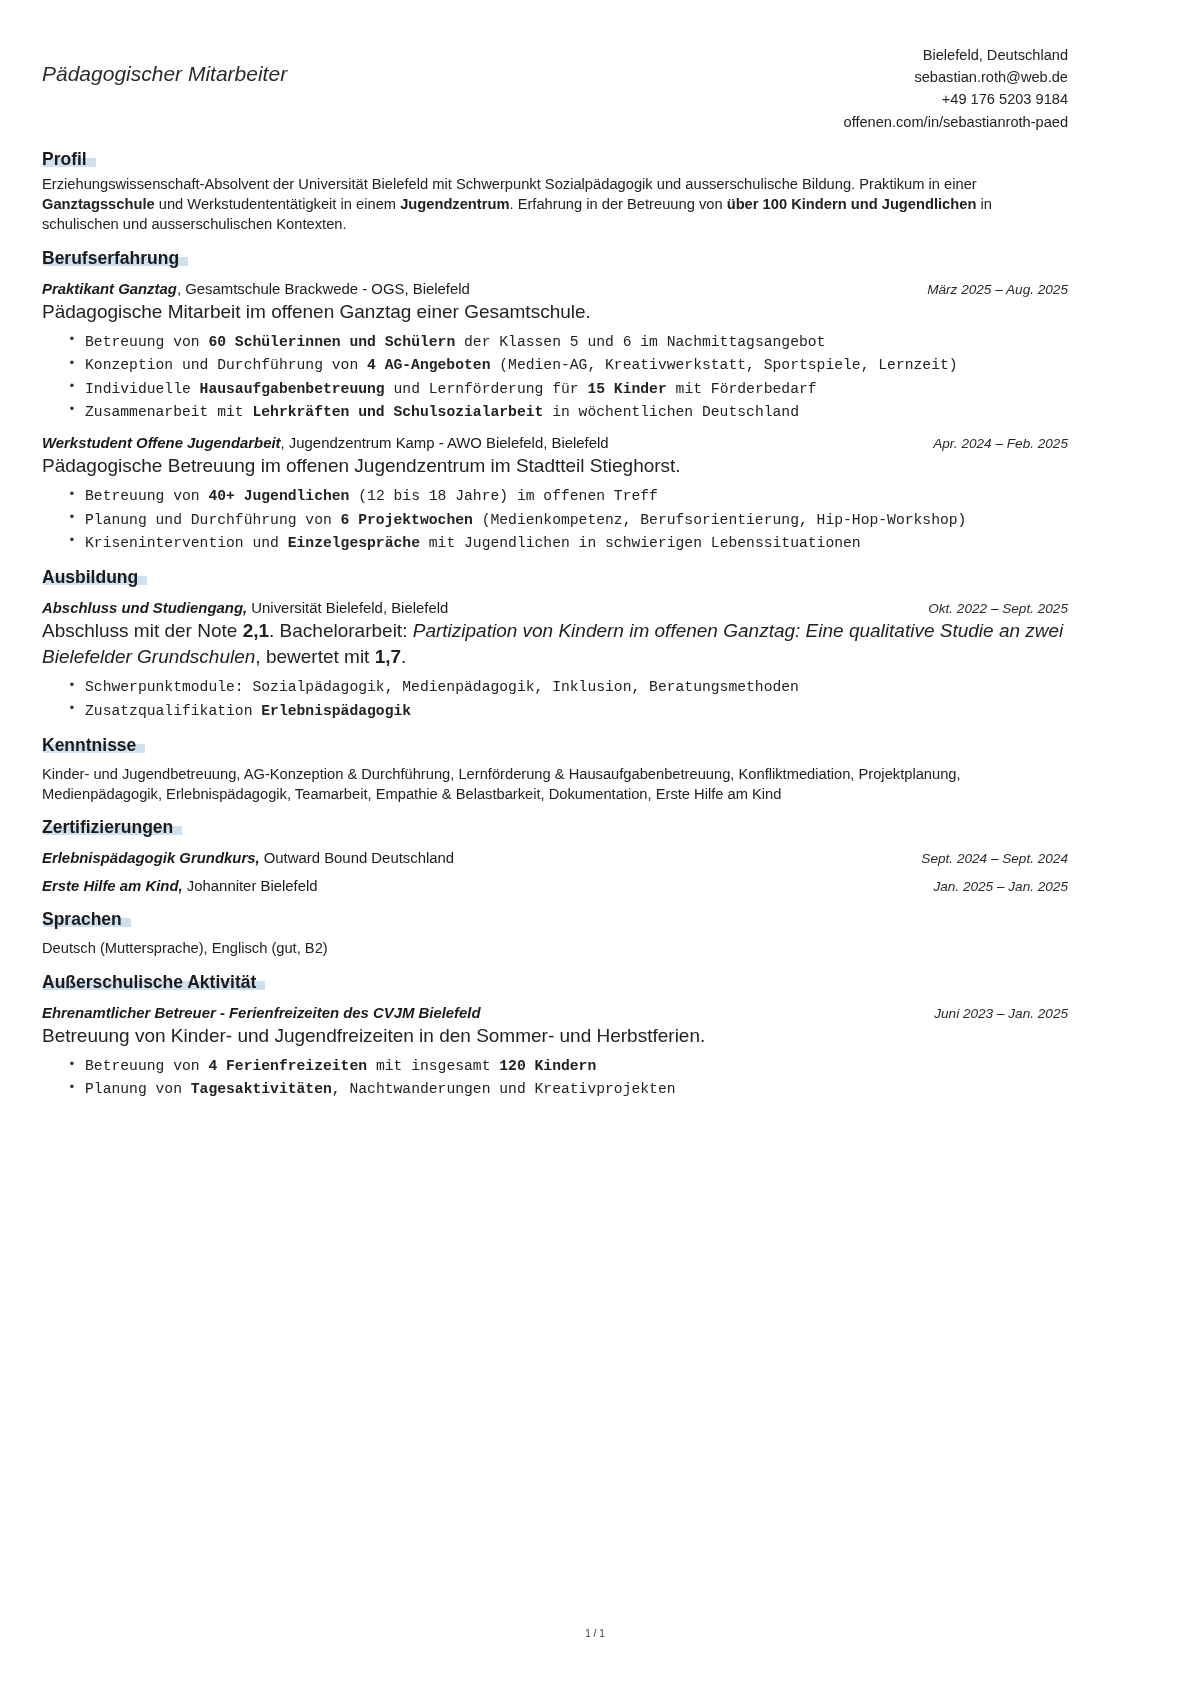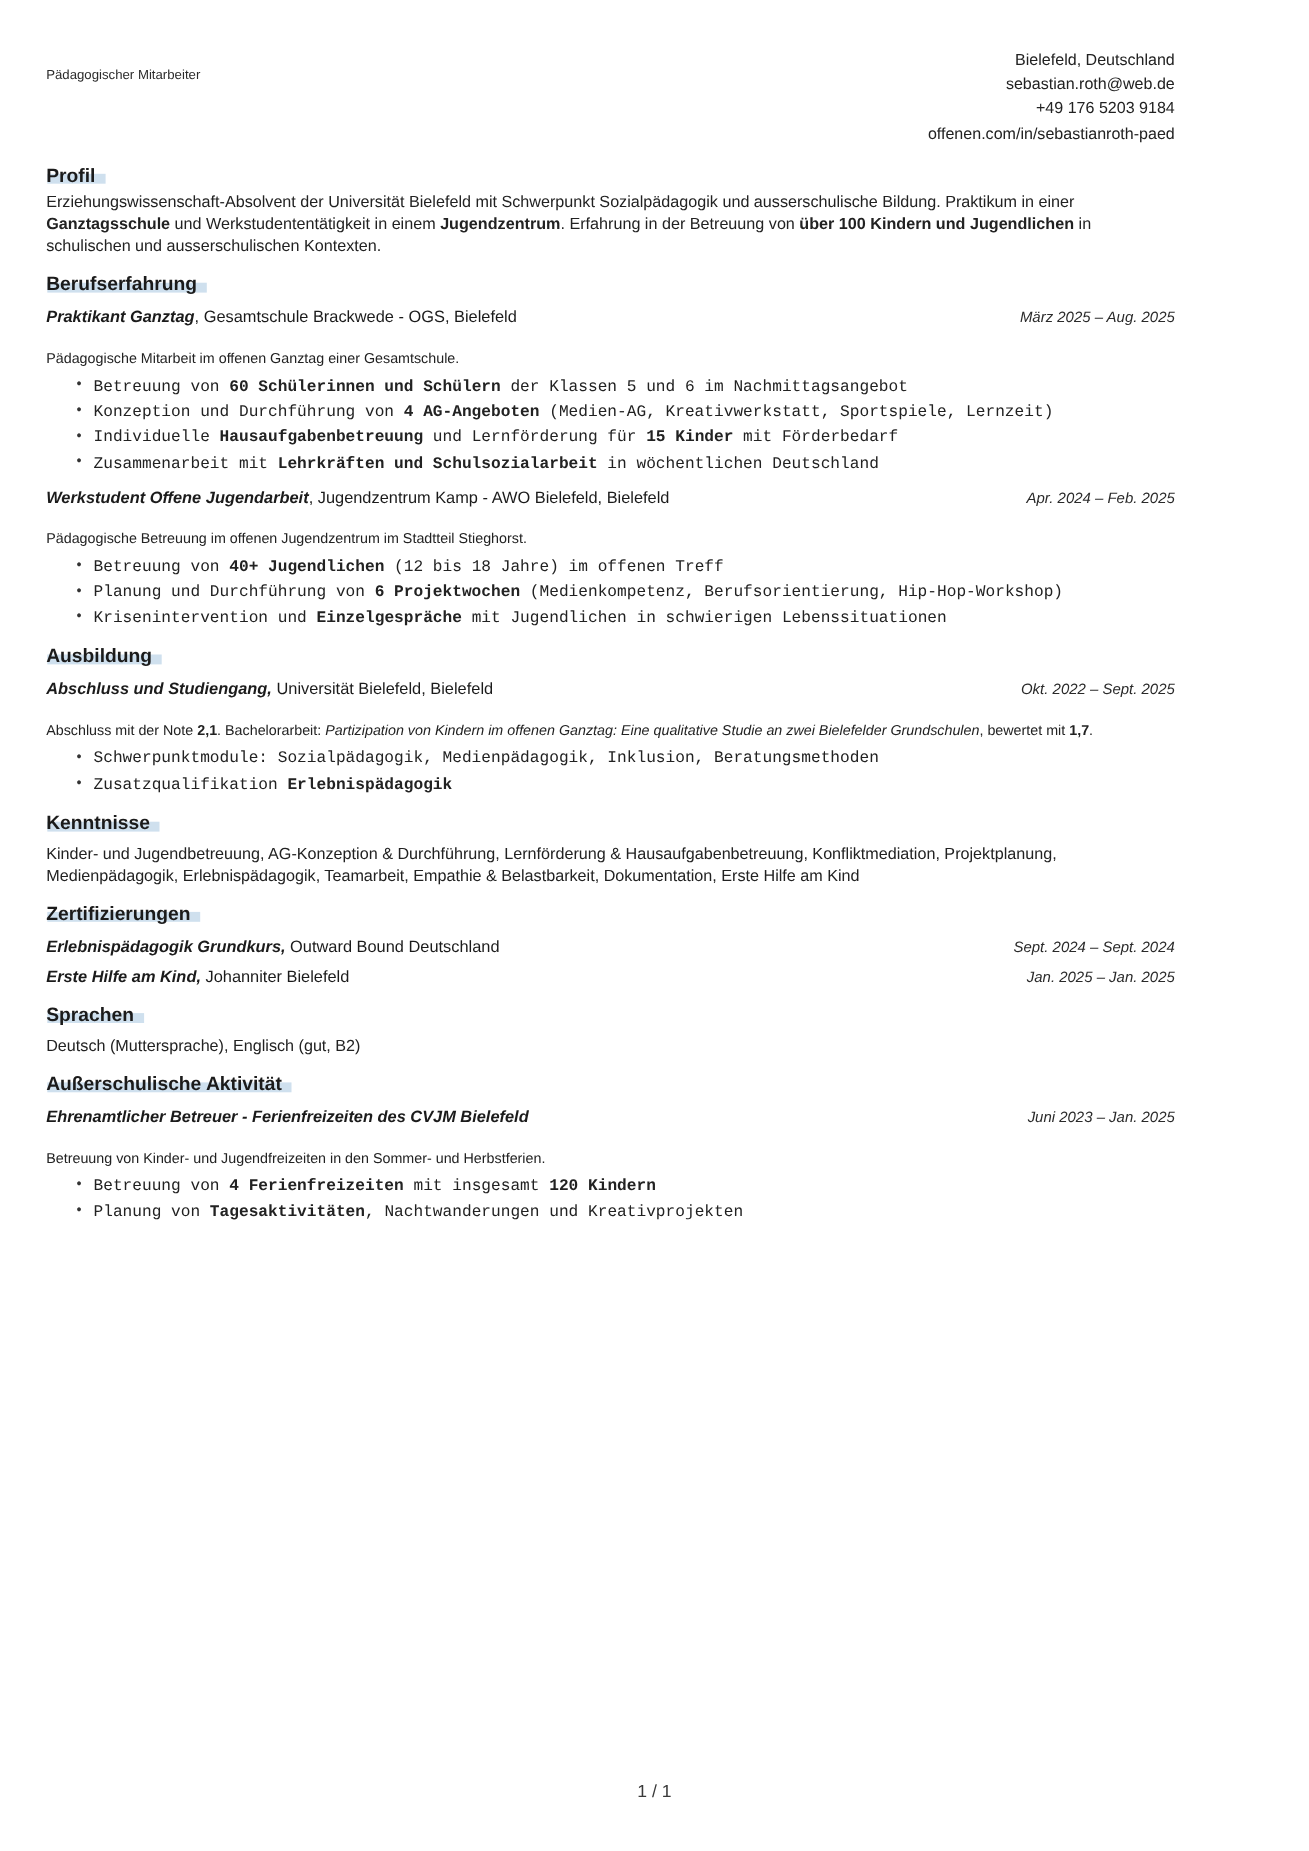--- a/index.html
+++ b/index.html
@@ -50,21 +50,22 @@
   .name {
     position: relative;
     z-index: 1;
     font-size: 37px;
     font-weight: bold;
     letter-spacing: -0.3px;
     color: #1b1b1b;
     line-height: 1.08;
   }
   .job-title {
-    font-size: 12px;
+    font-size: 21px;
+    font-style: italic;
     color: #2b2b2b;
     margin-top: 3px;
     line-height: 1.25;
   }
   .contact {
     text-align: right;
     font-size: 14.6px;
     line-height: 1.52;
     color: #222222;
     padding-top: 2px;
@@ -126,24 +127,24 @@
   .entry-head .org { font-weight: normal; font-style: normal; margin-top: 19px; }
   .entry-date {
     font-size: 13.6px;
     font-style: italic;
     color: #2a2a2a;
     white-space: nowrap;
     flex: 0 0 auto;
     text-align: center;
   }
   .entry-sub {
-    font-size: 13px;
+    font-size: 19px;
     line-height: 1.38;
     color: #222222;
-    margin-top: 18px;
+    margin-top: 0;
   }
 
   
   ul.bullets {
     list-style: none;
     margin: 7px 0 0 0;
     padding: 0 0 0 26px;
     font-family: Liberation Mono, monospace;
   }
   ul.bullets li {
@@ -183,21 +184,21 @@
   .cert-name .t { font-weight: bold; font-style: italic; }
   .cert-name .o { font-weight: normal; font-style: normal; }
 
   
   .footer {
     position: absolute;
     left: 0;
     right: 0;
     bottom: 44px;
     text-align: center;
-    font-size: 16px;
+    font-size: 10px;
     color: #3a3a3a;
   }
 </style>
 </head>
 <body>
 
 <div class="page">
   <div class="sheet">
 
     <div class="header">

